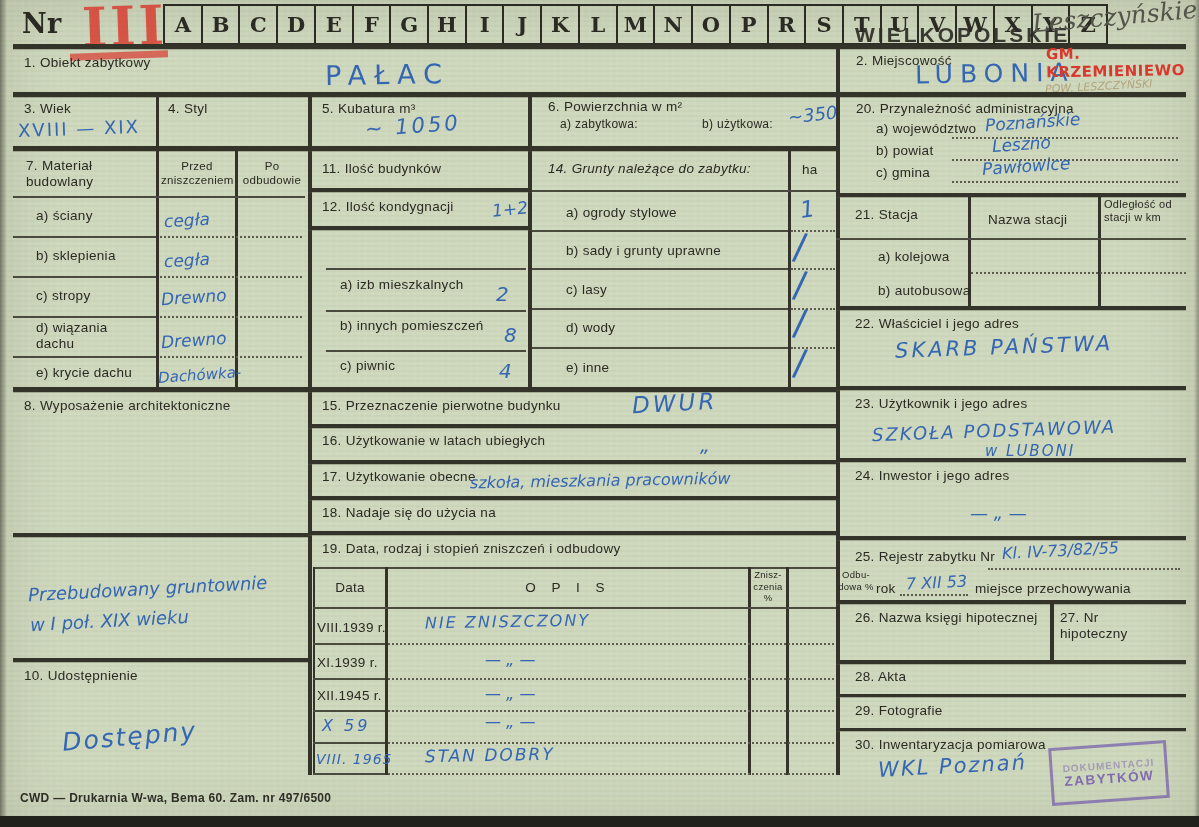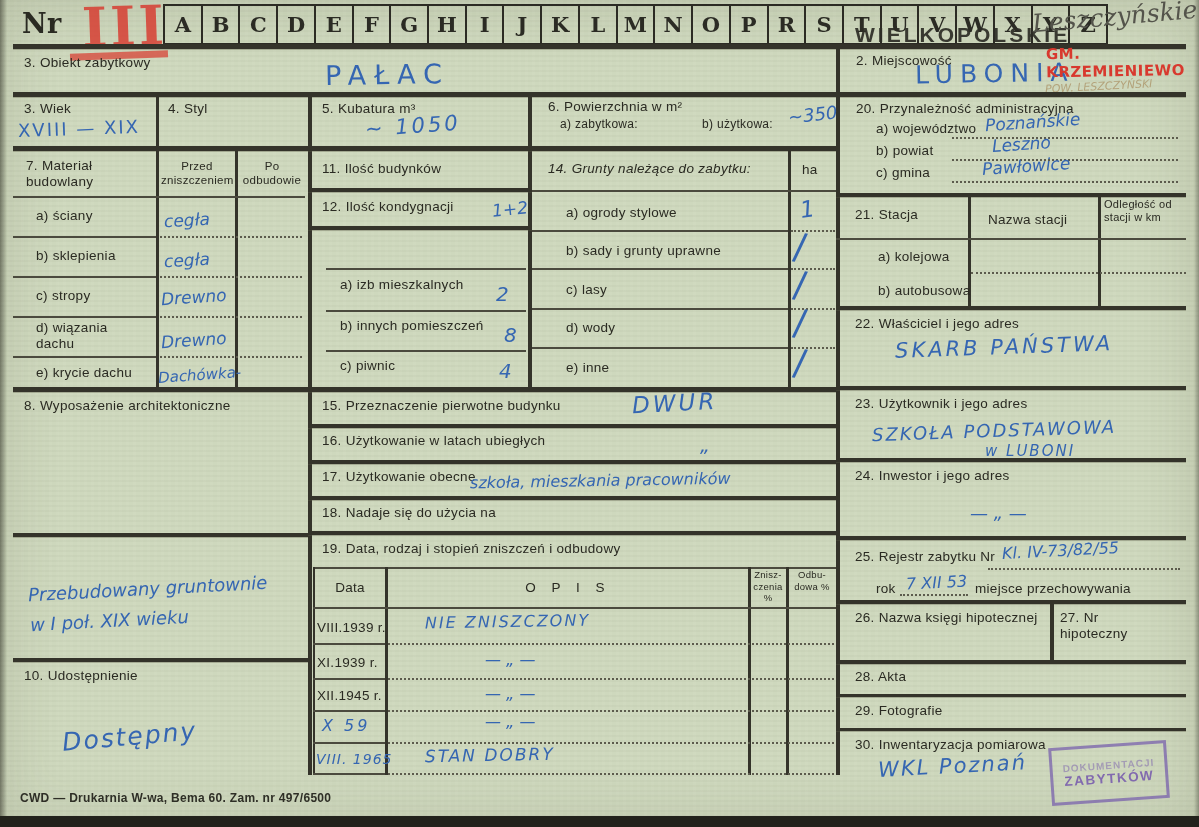--- a/index.html
+++ b/index.html
@@ -72,21 +72,21 @@
     <span>Y</span>
     <span>Z</span>
   </div>
 
   <div class="lbl" style="left:855px;top:22px;font-size:21px;font-weight:bold;letter-spacing:3px;color:#2d2d26;z-index:5;opacity:.92;">WIELKOPOLSKIE</div>
   <div class="pencil" style="left:1032px;top:2px;font-size:25px;transform:rotate(-5deg);z-index:6;">Leszczyńskie</div>
   <div class="red" style="left:1046px;top:44px;font-size:15px;letter-spacing:.5px;transform:rotate(-1deg);z-index:6;">GM. KRZEMIENIEWO</div>
 
   <div class="hl" style="left:13px;top:44px;width:1173px;height:5px;"></div>
 
-  <div class="lbl" style="left:24px;top:55px;">3. Obiekt zabytkowy</div>
+  <div class="lbl" style="left:24px;top:55px;">1. Obiekt zabytkowy</div>
   <div class="hwc" style="left:325px;top:59px;font-size:27px;letter-spacing:8px;transform:rotate(-1deg);">PAŁAC</div>
   <div class="vl" style="left:836px;top:44px;width:4px;height:53px;"></div>
   <div class="lbl" style="left:856px;top:53px;">2. Miejscowość</div>
   <div class="hwc" style="left:915px;top:59px;font-size:25px;letter-spacing:7px;transform:rotate(-1deg);">LUBONIA</div>
   <div class="faint" style="left:1045px;top:80px;font-size:11px;transform:rotate(-3deg);">POW. LESZCZYŃSKI</div>
 
   <div class="hl" style="left:13px;top:92px;width:1173px;height:5px;"></div>
 
   <div class="vl" style="left:156px;top:97px;width:3px;height:50px;"></div>
   <div class="vl" style="left:308px;top:97px;width:4px;height:678px;"></div>
@@ -202,21 +202,21 @@
 
   <div class="lbl" style="left:322px;top:541px;">19. Data, rodzaj i stopień zniszczeń i odbudowy</div>
   <div class="thin" style="left:313px;top:567px;width:523px;"></div>
   <div class="vl" style="left:313px;top:567px;width:2px;height:208px;"></div>
   <div class="vl" style="left:385px;top:567px;width:3px;height:208px;"></div>
   <div class="vl" style="left:748px;top:567px;width:3px;height:208px;"></div>
   <div class="vl" style="left:786px;top:567px;width:3px;height:208px;"></div>
   <div class="lbl" style="left:316px;top:580px;width:68px;text-align:center;">Data</div>
   <div class="lbl" style="left:390px;top:580px;width:356px;text-align:center;letter-spacing:6px;">O P I S</div>
   <div class="lbl" style="left:750px;top:569px;width:36px;font-size:9.5px;text-align:center;">Znisz-czenia %</div>
-  <div class="lbl" style="left:789px;top:569px;width:46px;font-size:9.5px;text-align:center;">Odbu-dowa %</div>
+  <div class="lbl" style="left:789px;top:569px;width:46px;font-size:9.5px;text-align:center;padding-left:44px;">Odbu-dowa %</div>
   <div class="thin" style="left:313px;top:607px;width:523px;"></div>
 
   <div class="lbl" style="left:317px;top:620px;">VIII.1939 r.</div>
   <div class="hwc" style="left:425px;top:612px;font-size:16px;letter-spacing:2px;font-style:italic;transform:rotate(-1deg);">NIE ZNISZCZONY</div>
   <div class="thin" style="left:313px;top:643px;width:72px;"></div>
   <div class="dot" style="left:388px;top:643px;width:446px;"></div>
 
   <div class="lbl" style="left:317px;top:655px;">XI.1939 r.</div>
   <div class="hw" style="left:485px;top:650px;font-size:16px;">— „ —</div>
   <div class="thin" style="left:313px;top:678px;width:72px;"></div>

